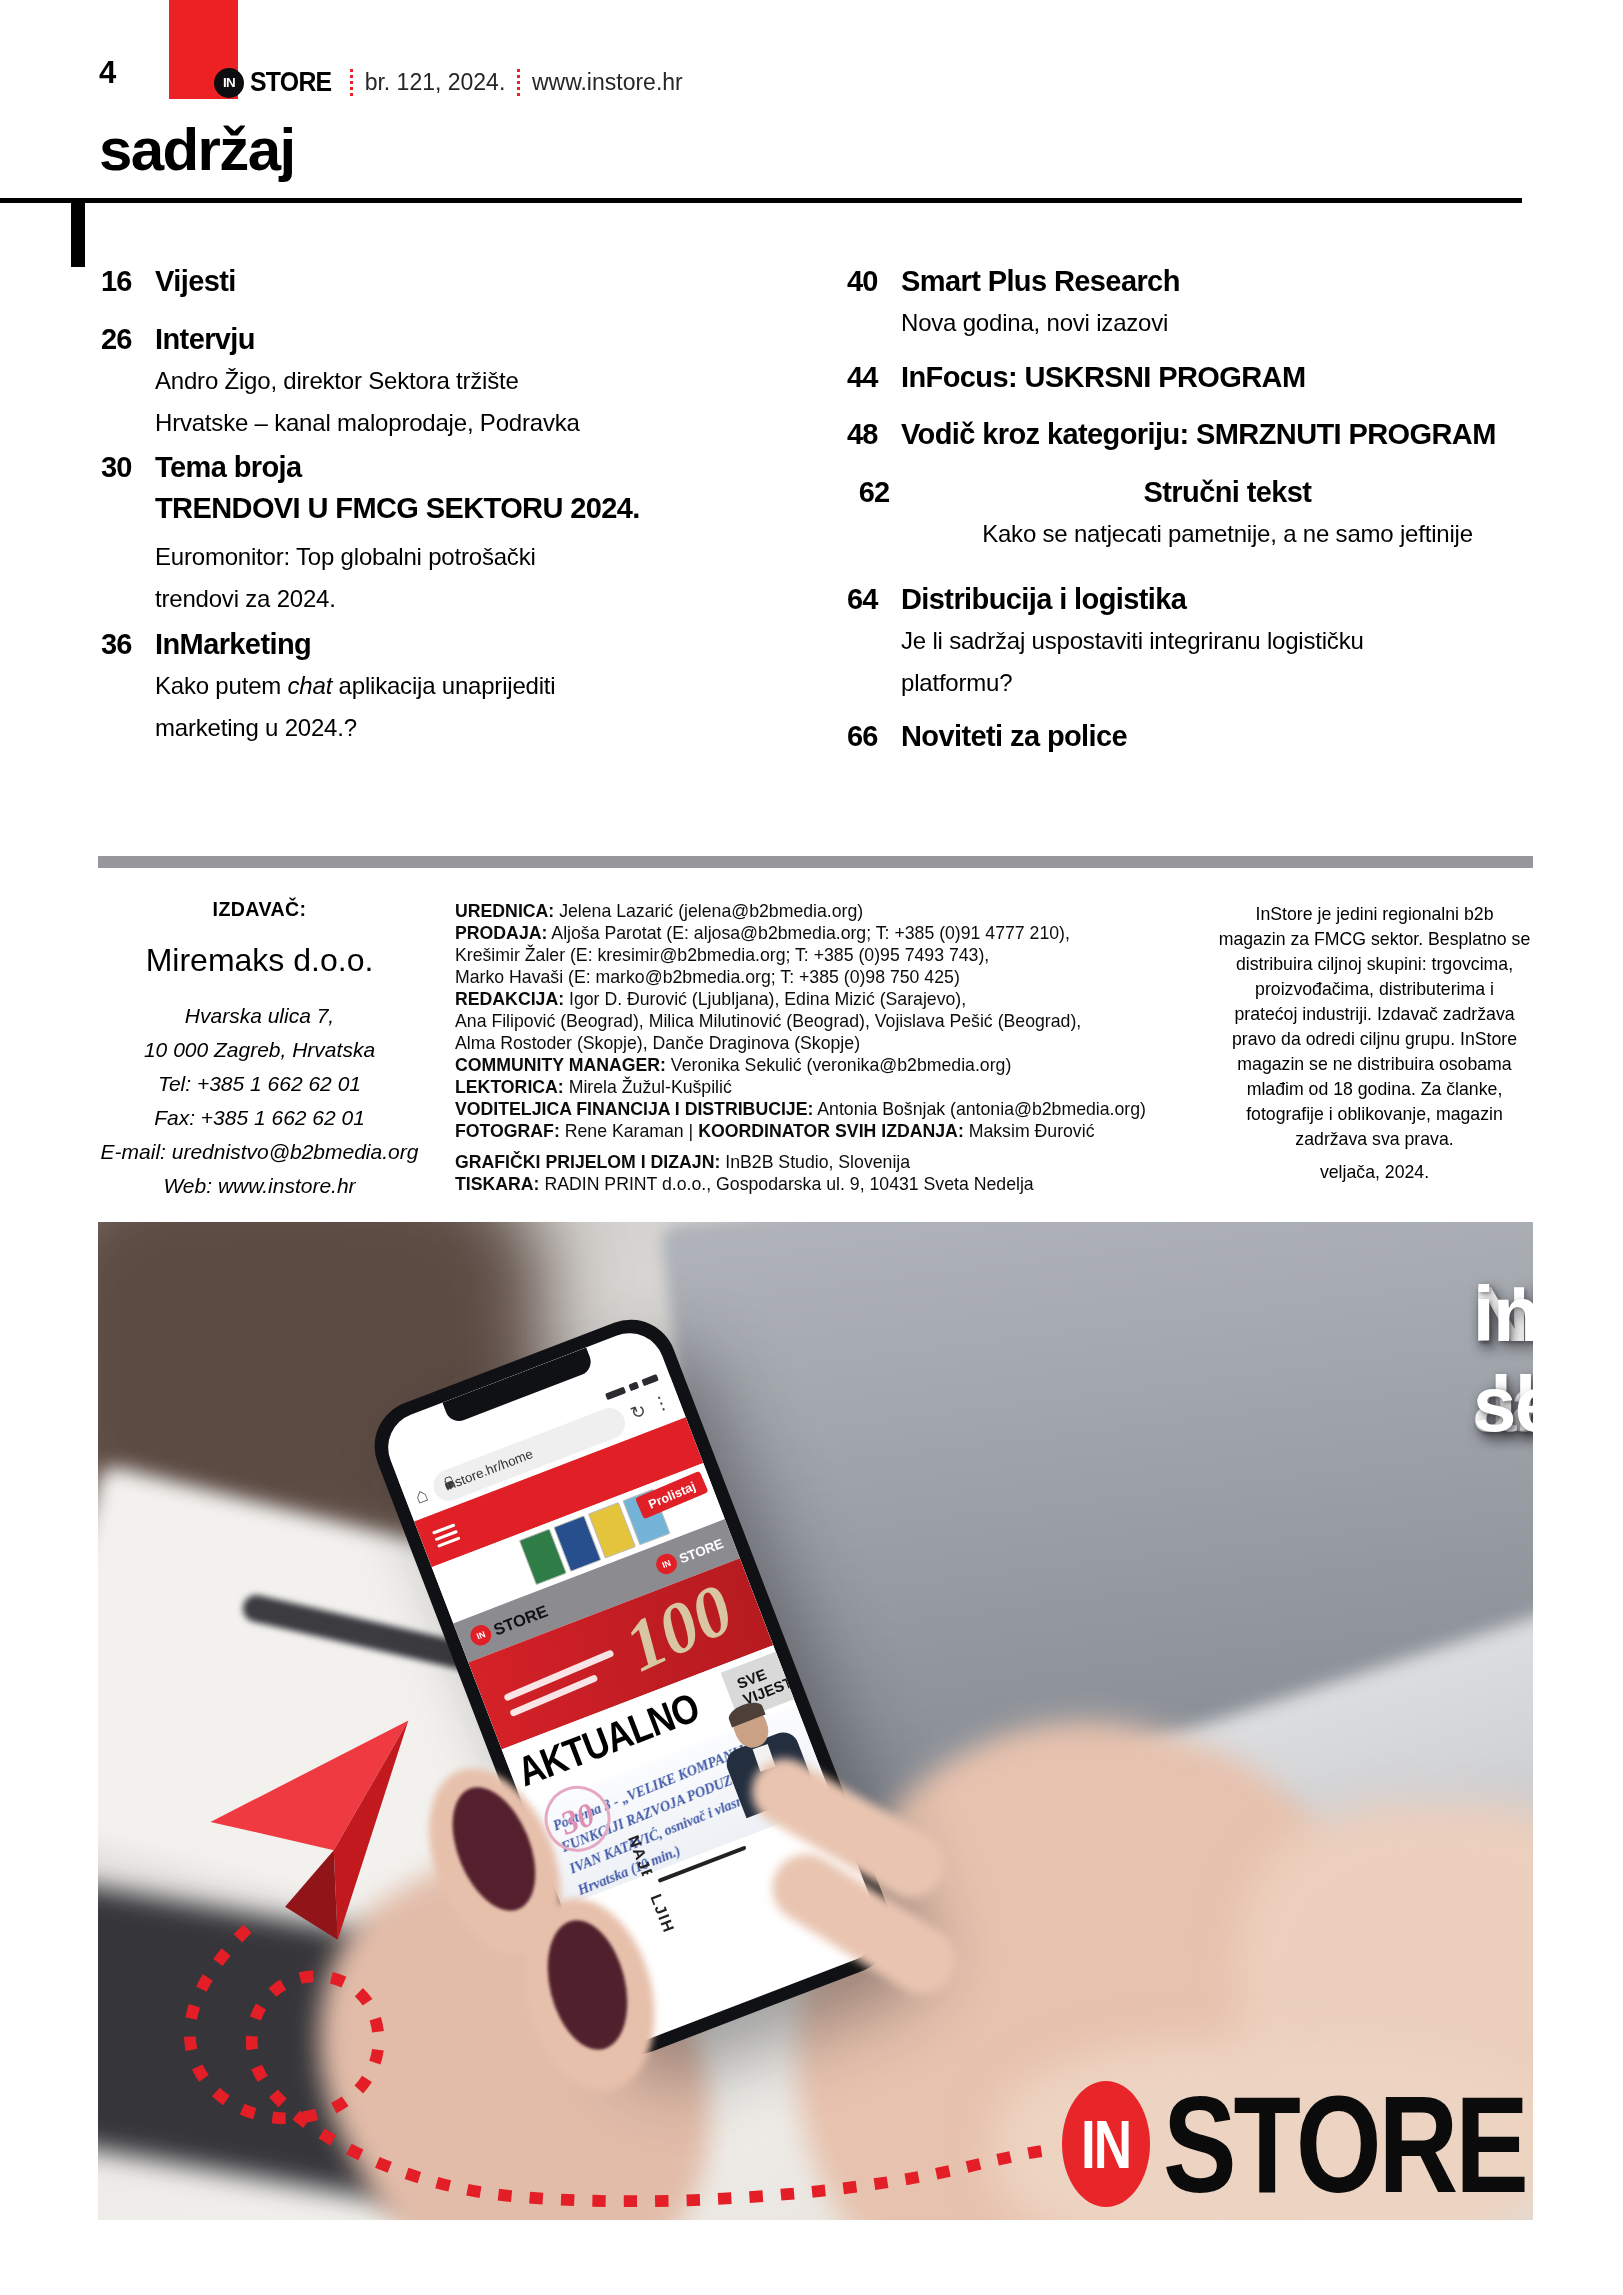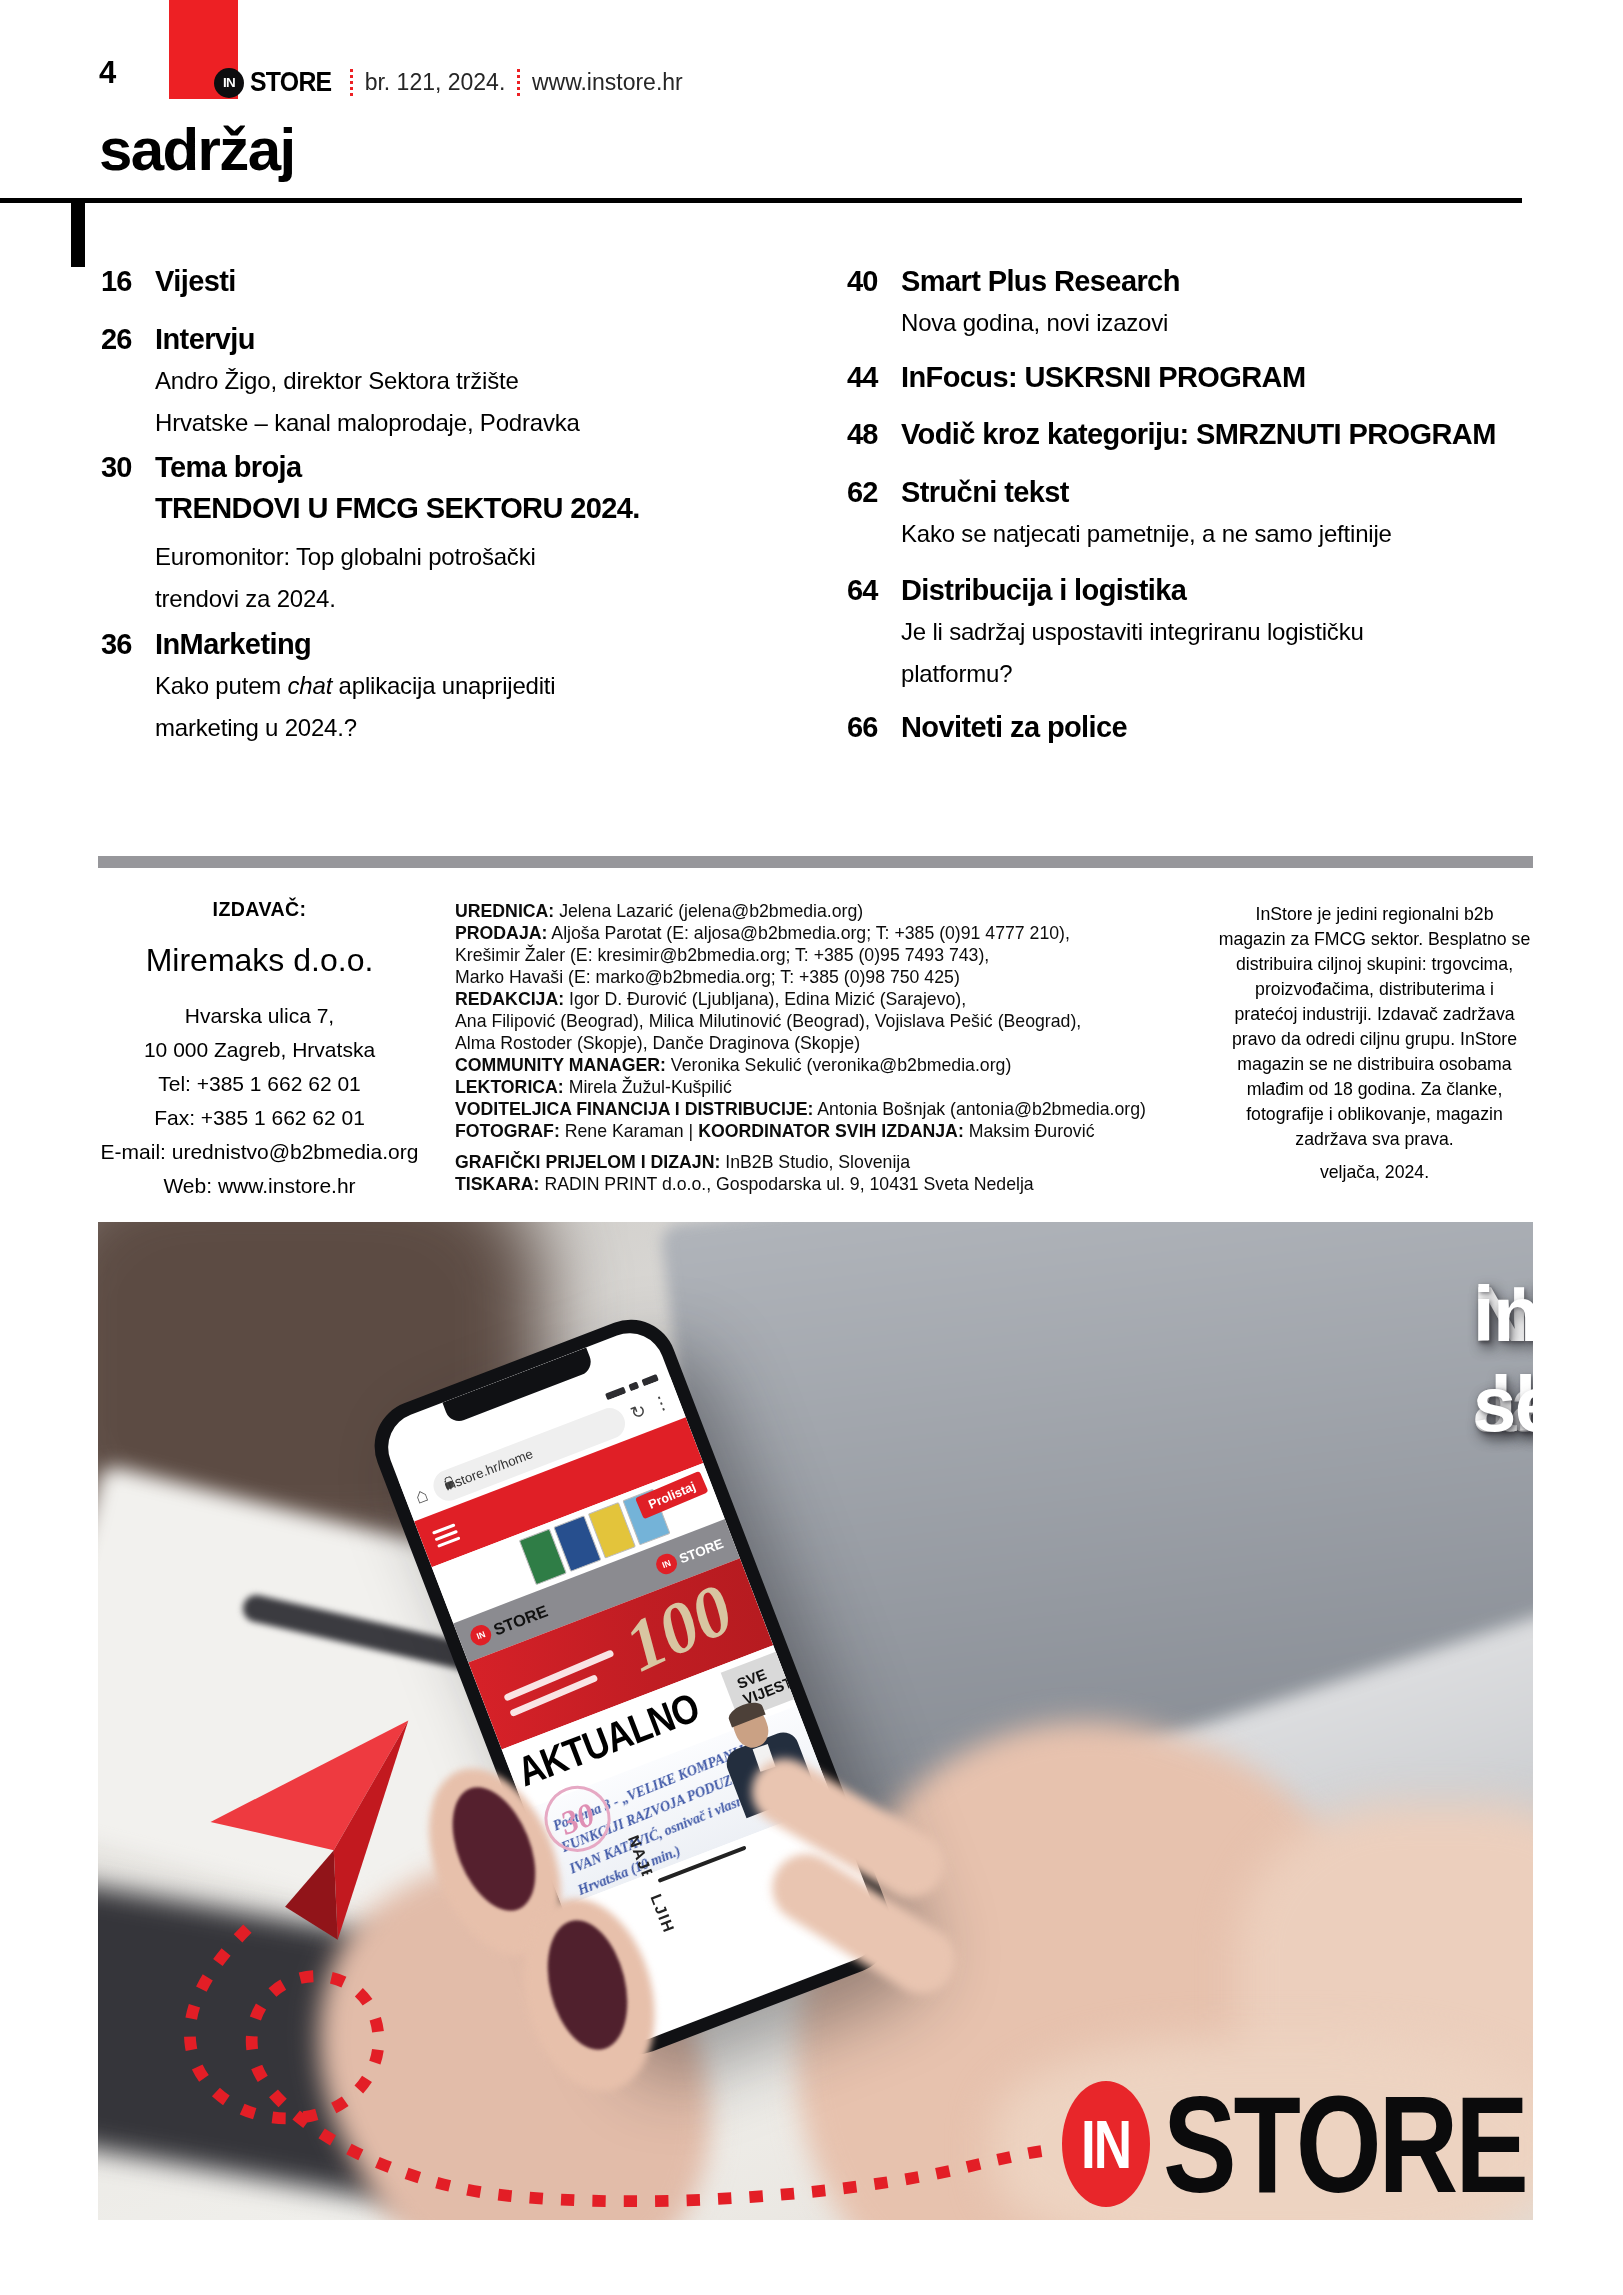--- a/index.html
+++ b/index.html
@@ -23,29 +23,29 @@
   .toc-col{position:absolute;top:261px;width:707px;}
   .toc-left{left:101px;}
   .toc-right{left:847px;}
   .toc-row{display:flex;}
   .toc-num{width:54px;font-size:29px;font-weight:700;letter-spacing:-0.8px;flex:none;line-height:41px;}
   .toc-body{flex:1;}
   .toc-title{font-size:29px;font-weight:700;letter-spacing:-0.6px;line-height:41px;white-space:nowrap;}
   .toc-sub{font-size:24px;line-height:42px;letter-spacing:-0.2px;white-space:nowrap;}
   .toc-sub .it{font-style:italic;}
   .toc-sub .b{font-weight:400;}
-  .mt10{margin-top:7.9px;} .mb4{margin-bottom:3.1px;} .mb14{margin-bottom:15px;}
+  .mt10{margin-top:7.9px;} .mb4{margin-bottom:3.1px;} .mb14{margin-bottom:24px;text-align:center;}
   .mb16{margin-bottom:12.6px;} .mb19{margin-bottom:15px;} .mb21{margin-bottom:16.5px;}
 
   
   .imp-bar{position:absolute;left:98px;top:856px;width:1435px;height:11.8px;background:#97979b;}
   .imp-left{position:absolute;left:93px;top:898px;width:333px;text-align:center;}
   .imp-label{font-size:19.6px;font-weight:700;letter-spacing:0.4px;margin-bottom:21px;}
   .imp-company{font-size:32px;font-weight:400;margin-bottom:20px;}
-  .imp-left-line{font-size:21px;line-height:34px;white-space:nowrap;}
+  .imp-left-line{font-size:21px;line-height:34px;white-space:nowrap;font-style:italic;}
   .imp-mid{position:absolute;left:455px;top:900px;font-size:17.7px;line-height:22px;color:#0c0c0c;}
   .imp-line{white-space:nowrap;}
   .imp-line .b{font-weight:700;}
   .imp-line.gap{margin-top:8.6px;}
   .imp-right{position:absolute;left:1200px;top:902px;width:349px;text-align:center;font-size:17.7px;line-height:25px;}
   .imp-date{margin-top:7.9px;}
 
   
   .photo{position:absolute;left:98px;top:1222px;width:1435px;height:998px;overflow:hidden;background:#e6e4e1;}
   .photo *{position:absolute;}

